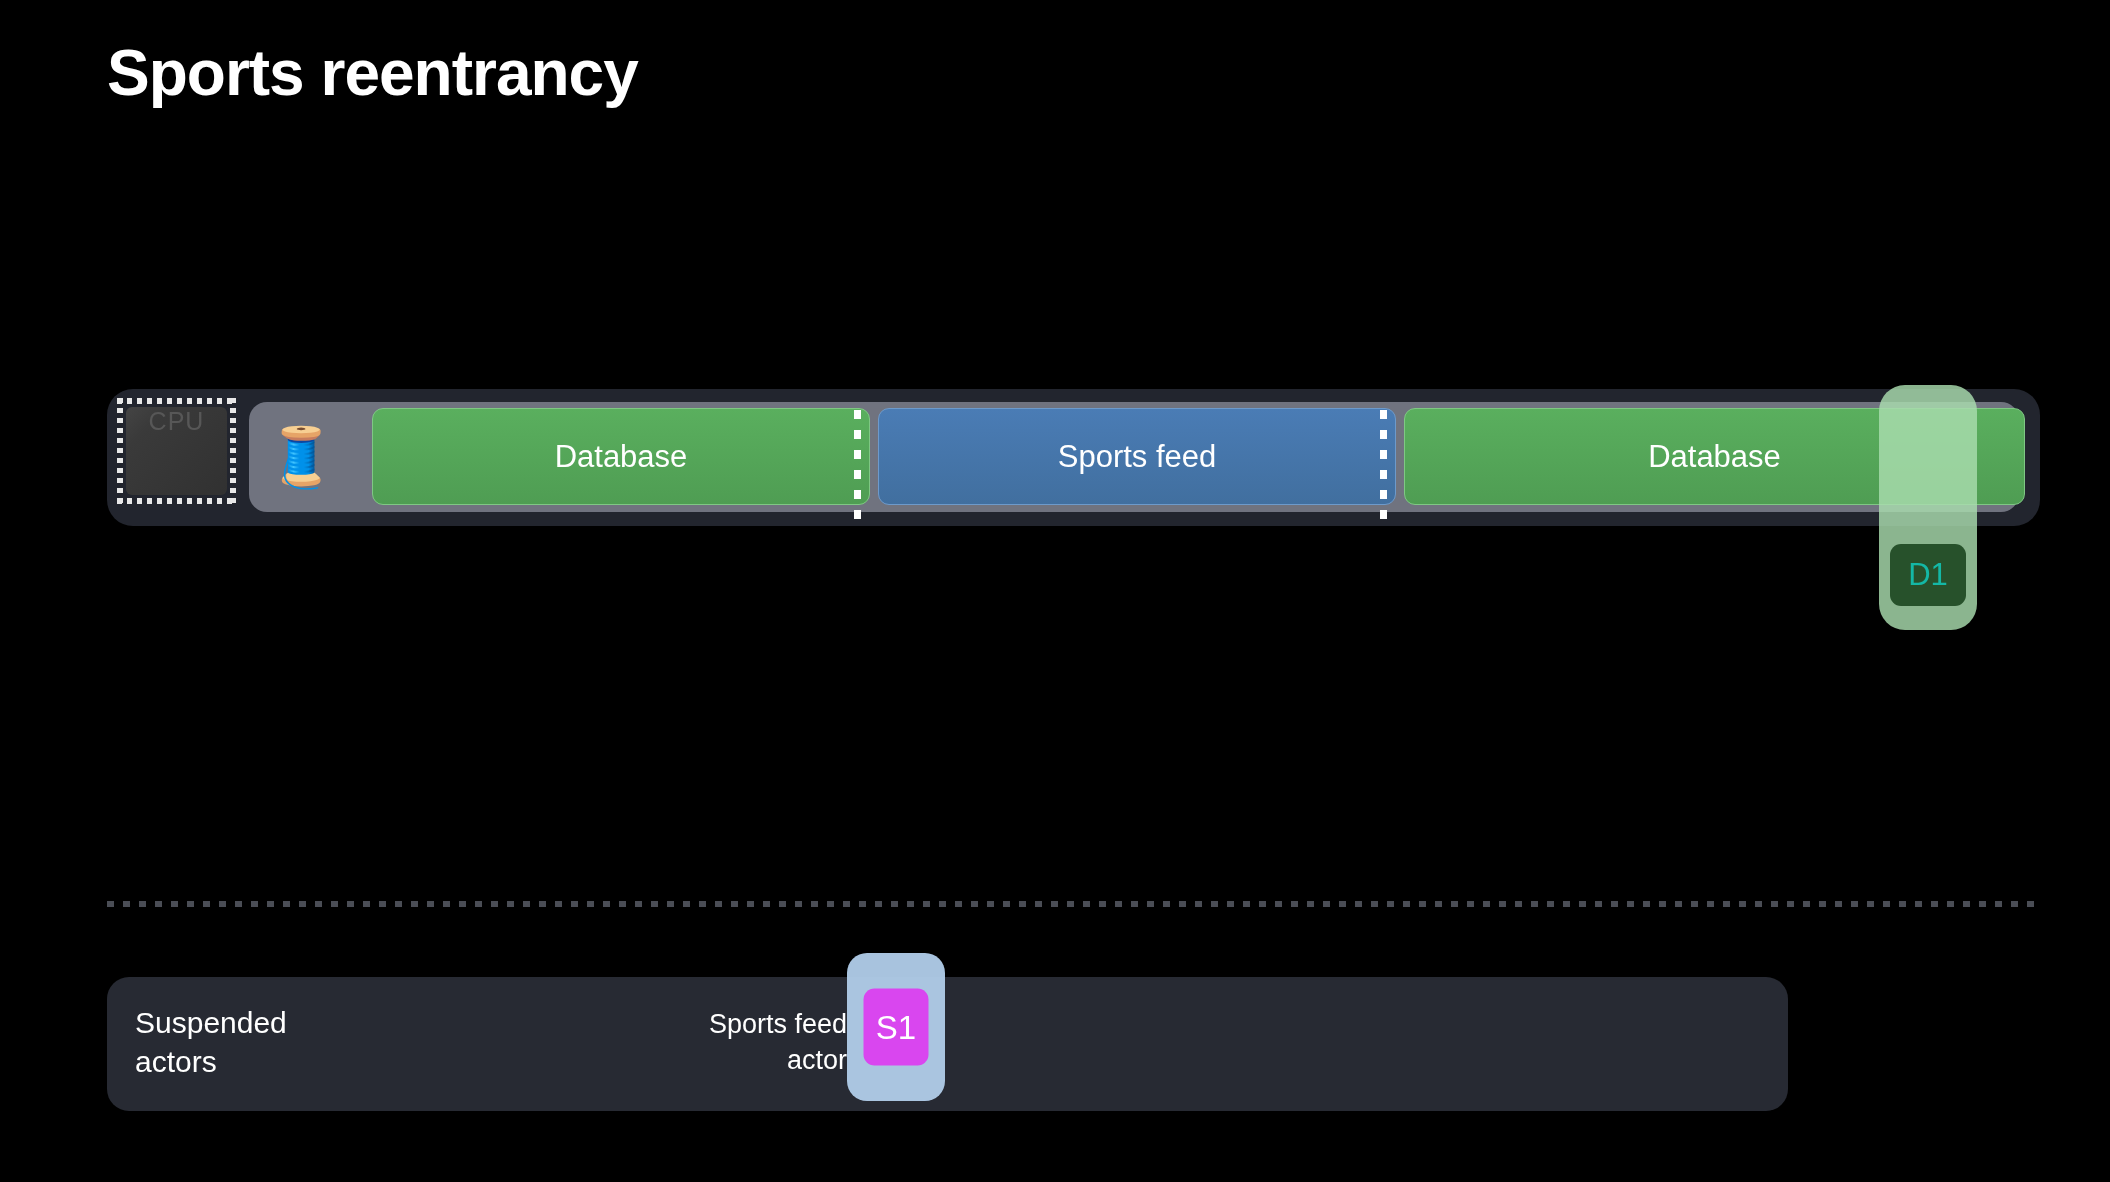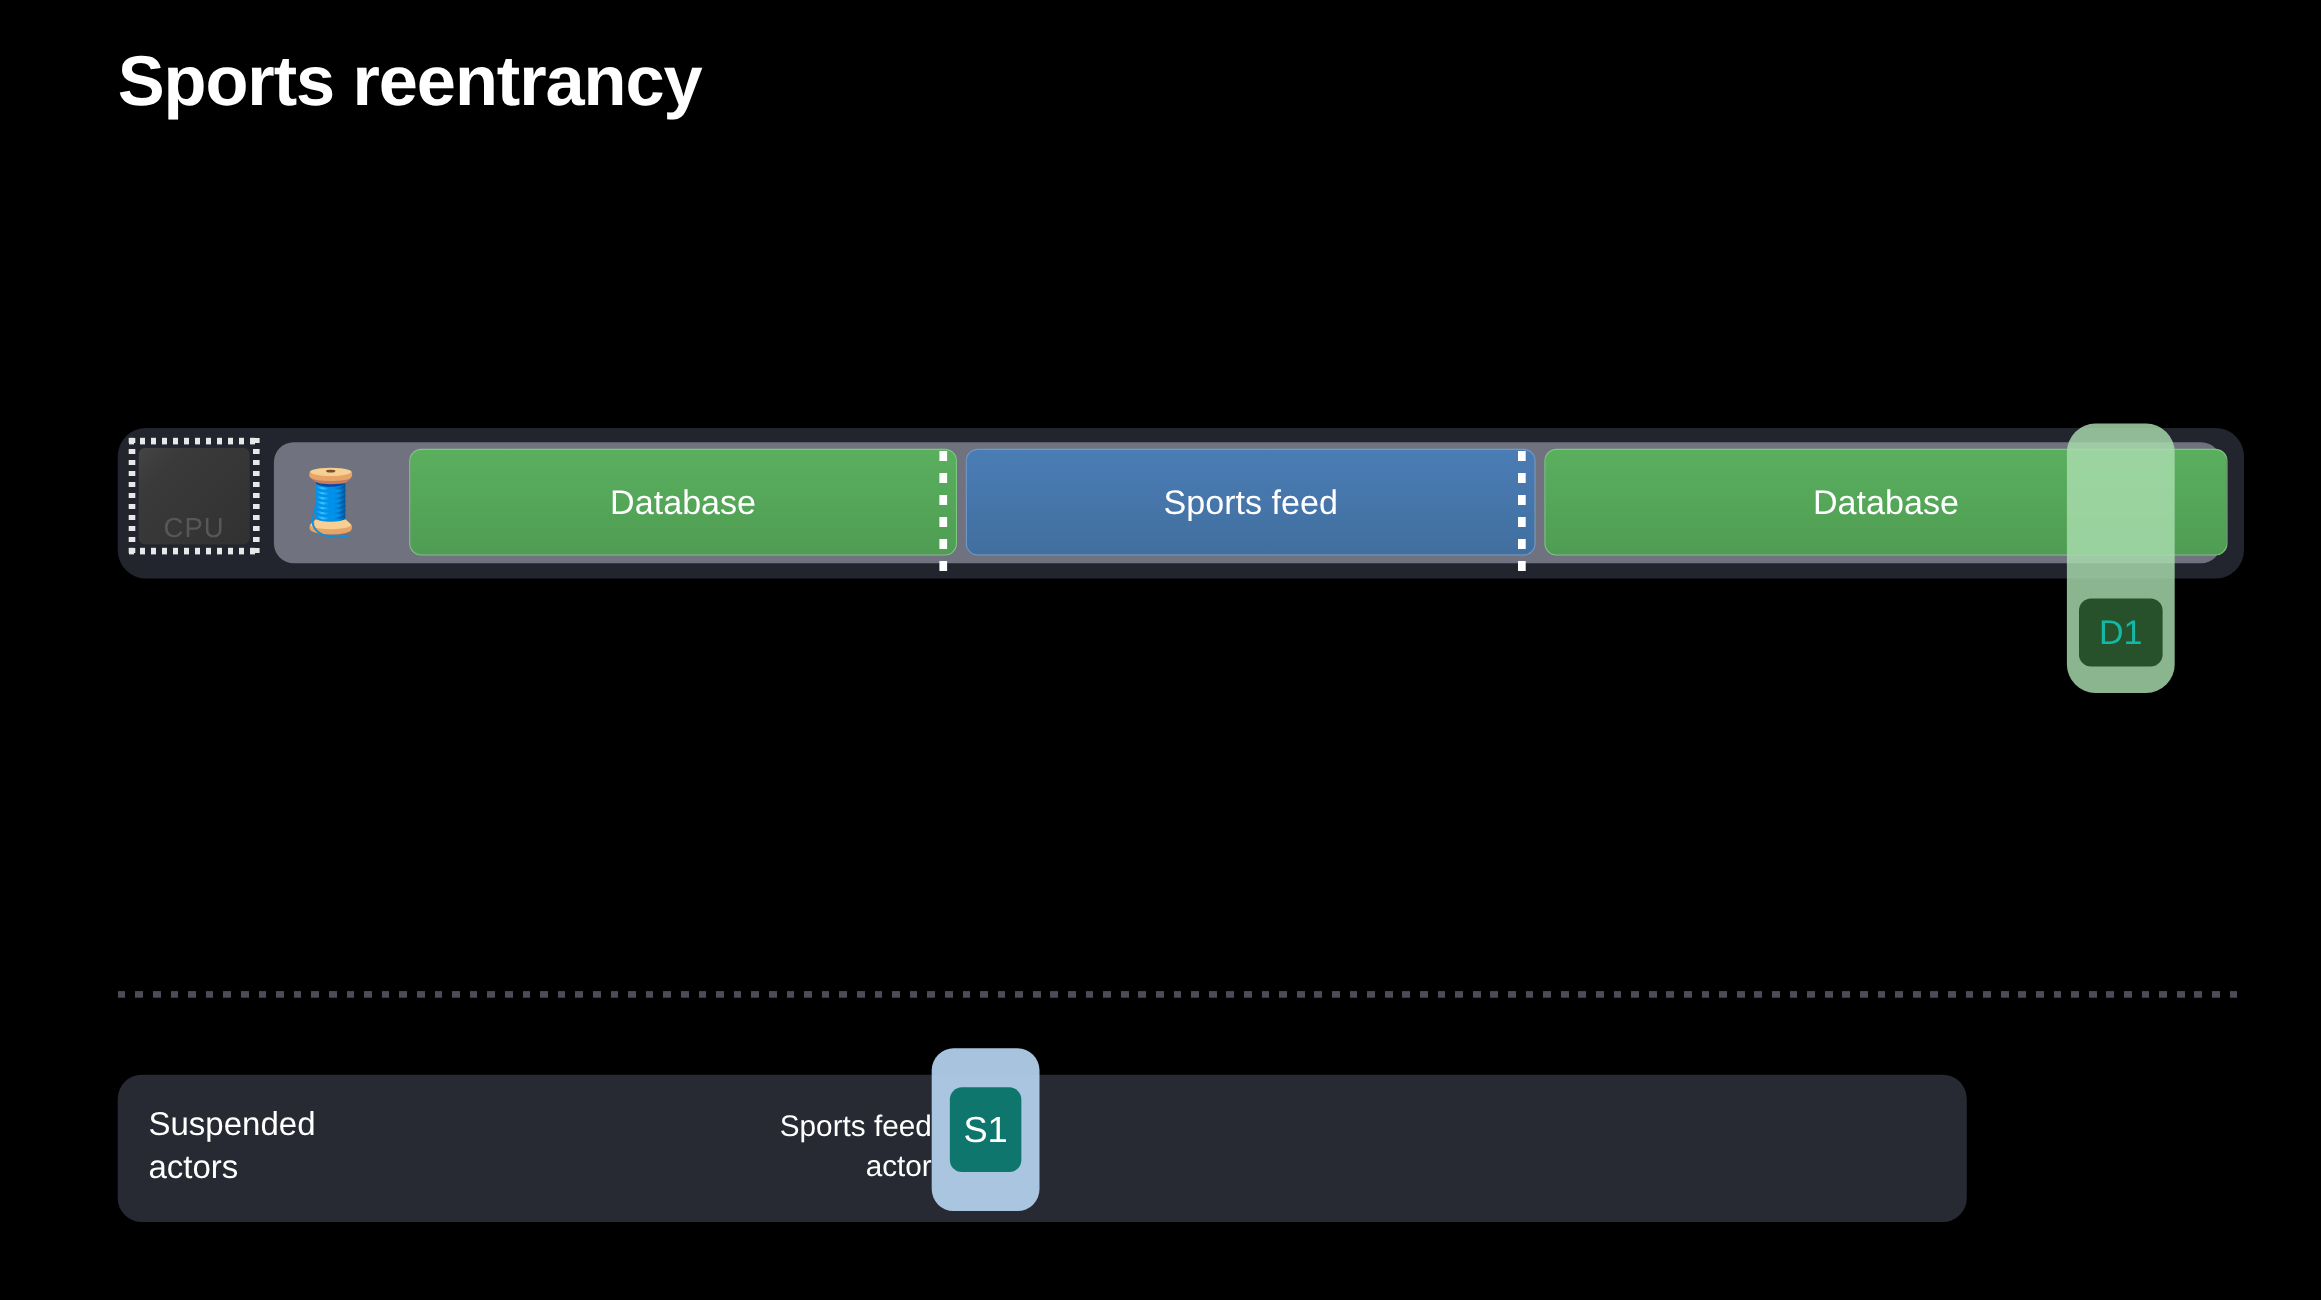--- a/index.html
+++ b/index.html
@@ -44,21 +44,21 @@
     position: absolute;
     left: 19px;
     top: 18px;
     width: 101px;
     height: 88px;
     border-radius: 6px;
     background: #3a3a3a;
     background-image: linear-gradient(135deg, #444444 0%, #3a3a3a 22%, #313131 100%);
     box-sizing: border-box;
     display: flex;
-    align-items: flex-end;
+    align-items: flex-start;
     justify-content: center;
   }
   #cpu-chip::before {
     
     content: "";
     position: absolute;
     left: -9px; top: -9px; right: -9px; bottom: -9px;
     background-image:
       repeating-linear-gradient(to right, #e8e8e8 0 5px, transparent 5px 10px),
       repeating-linear-gradient(to right, #e8e8e8 0 5px, transparent 5px 10px),
@@ -206,21 +206,21 @@
     border-radius: 20px;
   }
   #s1-badge {
     position: absolute;
     left: 50%;
     top: 50%;
     transform: translate(-50%, -50%);
     width: 65px;
     height: 77px;
     border-radius: 11px;
-    background: #0f766e;
+    background: #d946ef;
     display: flex;
     align-items: center;
     justify-content: center;
     color: #ffffff;
     font-size: 33px;
     font-weight: 500;
   }
 </style>
 </head>
 <body>

